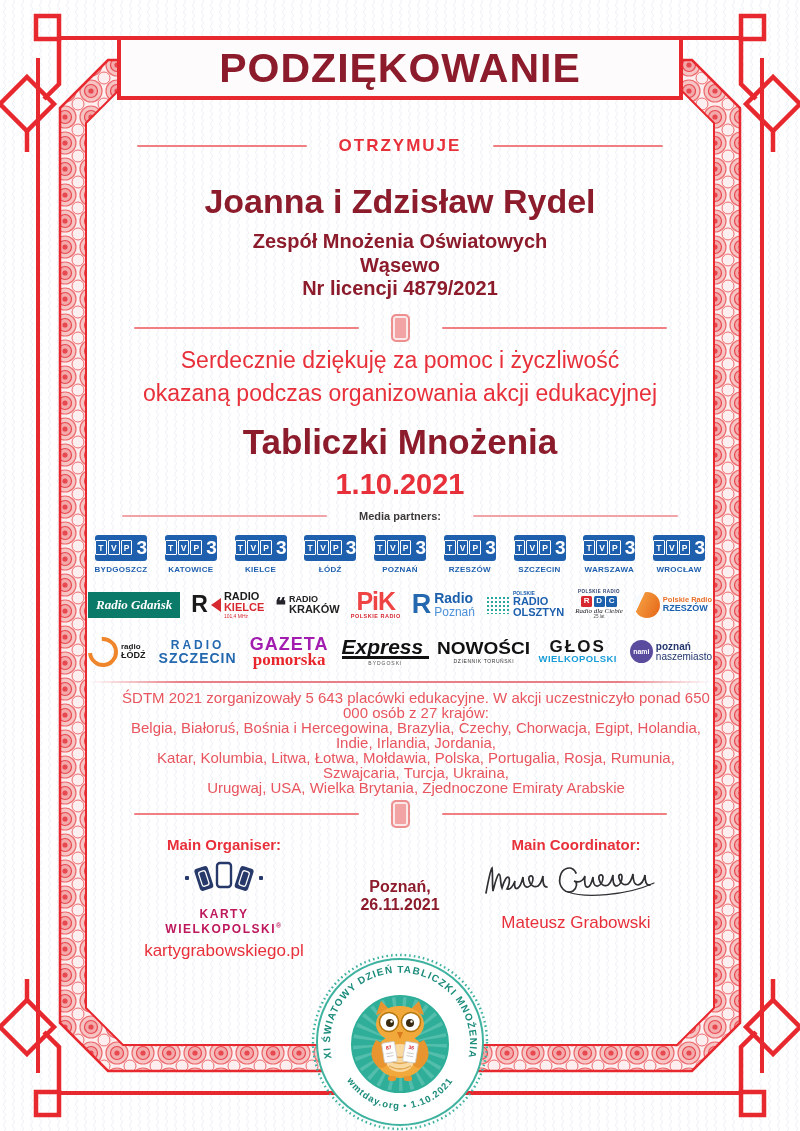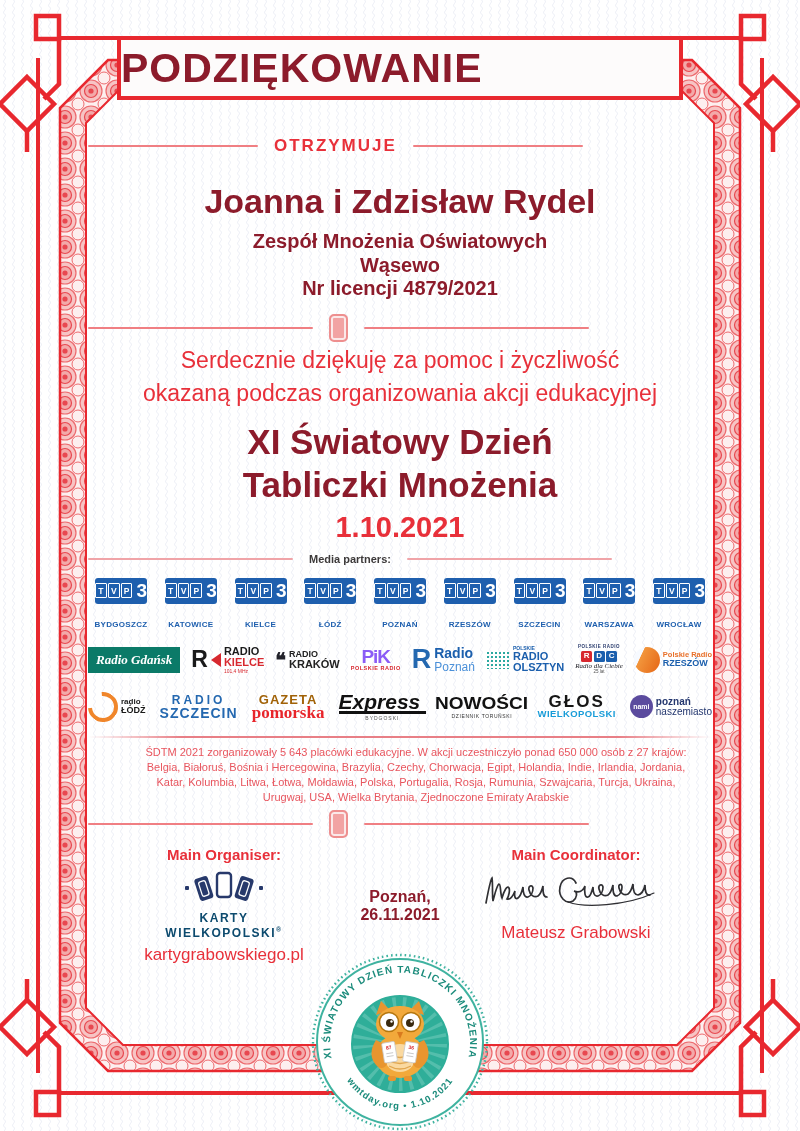--- a/index.html
+++ b/index.html
@@ -2,24 +2,24 @@
 <html><head>
 <meta charset="utf-8">
 <style>
   html,body{margin:0;padding:0;background:#888;}
   #page{position:relative;width:800px;height:1131px;margin:0 auto;background:#fff;overflow:hidden;
         font-family:"Liberation Sans",sans-serif;}
   .layer{position:absolute;left:0;top:0;}
   #content{position:absolute;left:88px;right:88px;top:36px;text-align:center;z-index:3;}
 
   .banner{width:558px;margin:0 auto;background:#FDFBFB;border:4px solid #E8282F;
-          height:56px;display:flex;align-items:center;justify-content:flex-start;}
+          height:56px;display:flex;align-items:center;justify-content:center;}
   .banner .t{font-size:41px;font-weight:bold;color:#8C1B2B;letter-spacing:1px;}
 
-  .rowline{display:flex;align-items:center;gap:16px;}
+  .rowline{display:flex;align-items:center;justify-content:center;gap:32px;}
   .pline{height:2px;background:#F07F83;border-radius:2px;}
   .pline.w150{width:170px;} .pline.w210{width:225px;} .pline.w200{width:205px;background:#F0A4A8;height:2px;}
 
   .otrzymuje{margin-top:36px;}
   .otrzymuje .t{font-size:17px;font-weight:bold;color:#E8303A;letter-spacing:2px;}
 
   .name{margin-top:26px;font-size:34px;font-weight:bold;color:#8C1B2B;}
   .sublines{margin-top:9px;color:#8C1B2B;font-weight:bold;font-size:20px;line-height:23.5px;}
 
   .cardicon{width:15px;height:24px;border-radius:5px;background:#F2A3A3;border:2px solid #EE8F8F;
@@ -31,77 +31,77 @@
   .date{margin-top:5px;font-size:29px;font-weight:bold;color:#E8303A;}
   .medialabel{margin-top:9px;} .medialabel .t{font-size:11px;font-weight:bold;color:#3D3A3A;}
 
   
   .tvprow{margin-top:13px;display:flex;justify-content:space-between;align-items:flex-start;}
   .tvpcell{display:flex;flex-direction:column;align-items:center;width:66px;}
   .tvpbox{width:52px;height:26px;background:#1E5FAE;border-radius:3px;display:flex;align-items:center;justify-content:center;gap:1px;}
   .tl{width:10px;height:13px;border:1.4px solid #fff;border-radius:1px;color:#fff;font-size:8.5px;font-weight:bold;
       display:flex;align-items:center;justify-content:center;}
   .t3{color:#fff;font-size:19px;font-weight:bold;margin-left:3px;}
-  .city{margin-top:16px;font-size:8px;font-weight:bold;color:#1E5FAE;letter-spacing:.3px;white-space:nowrap;}
+  .city{margin-top:4px;font-size:8px;font-weight:bold;color:#1E5FAE;letter-spacing:.3px;white-space:nowrap;}
 
   
   .logorow{display:flex;justify-content:space-between;align-items:center;}
   .r2{margin-top:9px;height:44px;} .r3{margin-top:5px;height:40px;}
   .lg{display:flex;align-items:center;gap:3px;flex:0 0 auto;}
   .col{display:flex;flex-direction:column;align-items:flex-start;line-height:1;}
   .colc{align-items:center;}
 
   .gdansk{background:#0B7A68;color:#fff;padding:5px 8px;font-family:"Liberation Serif",serif;
           font-style:italic;font-weight:bold;font-size:13px;white-space:nowrap;}
   .kielR{font-size:23px;font-weight:bold;color:#1A1A1A;}
   .kielArrow{width:0;height:0;border-top:7px solid transparent;border-bottom:7px solid transparent;border-right:10px solid #D7282F;}
   .kiel1{font-size:11px;font-weight:bold;color:#1A1A1A;} .kiel2{font-size:11px;font-weight:bold;color:#D7282F;}
   .kiel3{font-size:5px;color:#D7282F;margin-top:1px;}
   .quote{font-size:20px;font-weight:bold;color:#23232B;line-height:.6;}
   .krk1{font-size:9px;font-weight:bold;color:#222;} .krk2{font-size:11px;font-weight:bold;color:#222;}
-  .pik{font-size:19px;font-weight:bold;color:#8b5cf6;letter-spacing:-1px;}
+  .pik{font-size:25px;font-weight:bold;color:#ef4444;letter-spacing:-1px;}
   .piksub{font-size:5.5px;color:#D7282F;font-weight:bold;letter-spacing:.5px;}
   .pozR{font-size:27px;font-weight:bold;color:#2468B0;}
   .poz1{font-size:14px;font-weight:bold;color:#1B5FAD;} .poz2{font-size:12px;color:#4A90D9;margin-top:1px;}
   .dots{width:24px;height:18px;background-image:radial-gradient(#2AA8A0 1px,transparent 1.3px);background-size:4px 4px;}
   .ols0{font-size:5px;font-weight:bold;color:#1B5FAD;} .ols1{font-size:11px;font-weight:bold;color:#1B5FAD;}
   .rdctop{font-size:4.5px;font-weight:bold;color:#27396B;letter-spacing:.5px;}
   .rdcrow{display:flex;gap:1.5px;margin-top:1px;}
   .rdcbox{width:11px;height:11px;color:#fff;font-size:8px;font-weight:bold;display:flex;align-items:center;justify-content:center;border-radius:1.5px;}
   .rdcR{background:#D7282F;} .rdcD{background:#1B5FAD;} .rdcC{background:#1B5FAD;}
   .rdcscript{font-family:"Liberation Serif",serif;font-style:italic;font-size:7px;color:#23232B;margin-top:1px;}
   .rdcyears{font-size:4.5px;color:#555;}
   .ball{width:26px;height:26px;border-radius:50%;background:linear-gradient(115deg,#F7FAFF 28%,#F2953B 30%,#E8701E 85%);}
   .rze1{font-size:7.5px;font-weight:bold;color:#E8702A;} .rze2{font-size:9px;font-weight:bold;color:#1B5FAD;margin-top:1px;}
 
   .lodzc{width:22px;height:22px;border-radius:50%;border:4px solid #F0862B;border-left-color:transparent;transform:rotate(40deg);}
   .lodz1{font-size:8px;font-weight:bold;color:#1A1A1A;} .lodz2{font-size:9px;font-weight:bold;color:#1A1A1A;background:#fff;}
   .szc1{font-size:12px;font-weight:bold;color:#2468B0;letter-spacing:3px;}
   .szc2{font-size:14px;font-weight:bold;color:#2468B0;letter-spacing:1px;}
-  .gaz1{font-size:13px;font-weight:bold;color:#a16207;letter-spacing:1px;}
+  .gaz1{font-size:18px;font-weight:bold;color:#a21caf;letter-spacing:1px;}
   .gaz2{font-size:17px;font-weight:bold;color:#E8252B;margin-top:-2px;font-family:"Liberation Serif",serif;}
   .exp{font-size:21px;font-weight:bold;font-style:italic;color:#111;border-bottom:3px solid #111;padding-right:6px;line-height:.95;}
   .expsub{font-size:5px;color:#555;letter-spacing:1px;margin-top:2px;}
   .now{font-size:17px;font-weight:bold;color:#111;transform:scaleX(1.12);transform-origin:center;letter-spacing:0;}
   .nowsub{font-size:5px;color:#333;letter-spacing:.6px;margin-top:2px;}
   .glos1{font-size:17px;font-weight:bold;color:#151515;letter-spacing:2px;line-height:.9;}
   .glos2{font-size:9.5px;font-weight:bold;color:#189CD8;letter-spacing:.4px;}
   .namic{width:23px;height:23px;border-radius:50%;background:#5B4B9E;color:#fff;font-size:7px;font-weight:bold;
          display:flex;align-items:center;justify-content:center;}
   .nami1{font-size:10px;font-weight:bold;color:#23366E;} .nami2{font-size:10px;color:#23366E;}
 
   .statline{margin-top:9px;height:2px;background:linear-gradient(to right,rgba(232,127,134,0),#E87F86 15%,#E87F86 85%,rgba(232,127,134,0));}
-  .stats{margin-top:7px;font-size:11px;line-height:15px;color:#E8555E;margin-left:32px;}
+  .stats{margin-top:7px;font-size:15px;line-height:15px;color:#E8555E;margin-left:32px;}
 
   .footer{margin-top:8px;display:flex;align-items:flex-start;}
   .fcol{display:flex;flex-direction:column;align-items:center;}
   .fleft{width:272px;} .fright{width:272px;} .fcenter{flex:1;}
   .flabel{font-size:15px;font-weight:bold;color:#E8303A;}
   .kglogo{margin-top:6px;}
-  .kgname{margin-top:2px;font-size:12px;font-weight:bold;color:#0c4a6e;letter-spacing:1.5px;line-height:1.25;}
+  .kgname{margin-top:8px;font-size:12px;font-weight:bold;color:#be185d;letter-spacing:1.5px;line-height:1.25;}
   .kgurl{margin-top:4px;font-size:17px;color:#E8303A;text-decoration:none;}
   .pdate{margin-top:42px;font-size:16px;font-weight:bold;color:#8C1B2B;}
   .signsvg{margin-top:2px;}
   .cname{margin-top:6px;font-size:17px;color:#E8303A;}
 
   .seal{position:absolute;left:50%;top:952px;transform:translateX(-50%);width:180px;height:180px;z-index:5;}
   sup{font-size:7px;}
 </style>
 </head>
 <body>
@@ -171,21 +171,20 @@
       <span class="cardicon"></span>
       <span class="pline w210"></span>
     </div>
 
     <div class="thanks">
       <div>Serdecznie dziękuję za pomoc i życzliwość</div>
       <div>okazaną podczas organizowania akcji edukacyjnej</div>
     </div>
 
     <div class="event">
-      <div>XI Światowy Dzień</div>
       <div>Tabliczki Mnożenia</div>
     </div>
 
     <div class="date">1.10.2021</div>
 
     <div class="rowline medialabel">
       <span class="pline w200"></span>
       <span class="t">Media partners:</span>
       <span class="pline w200"></span>
     </div>

